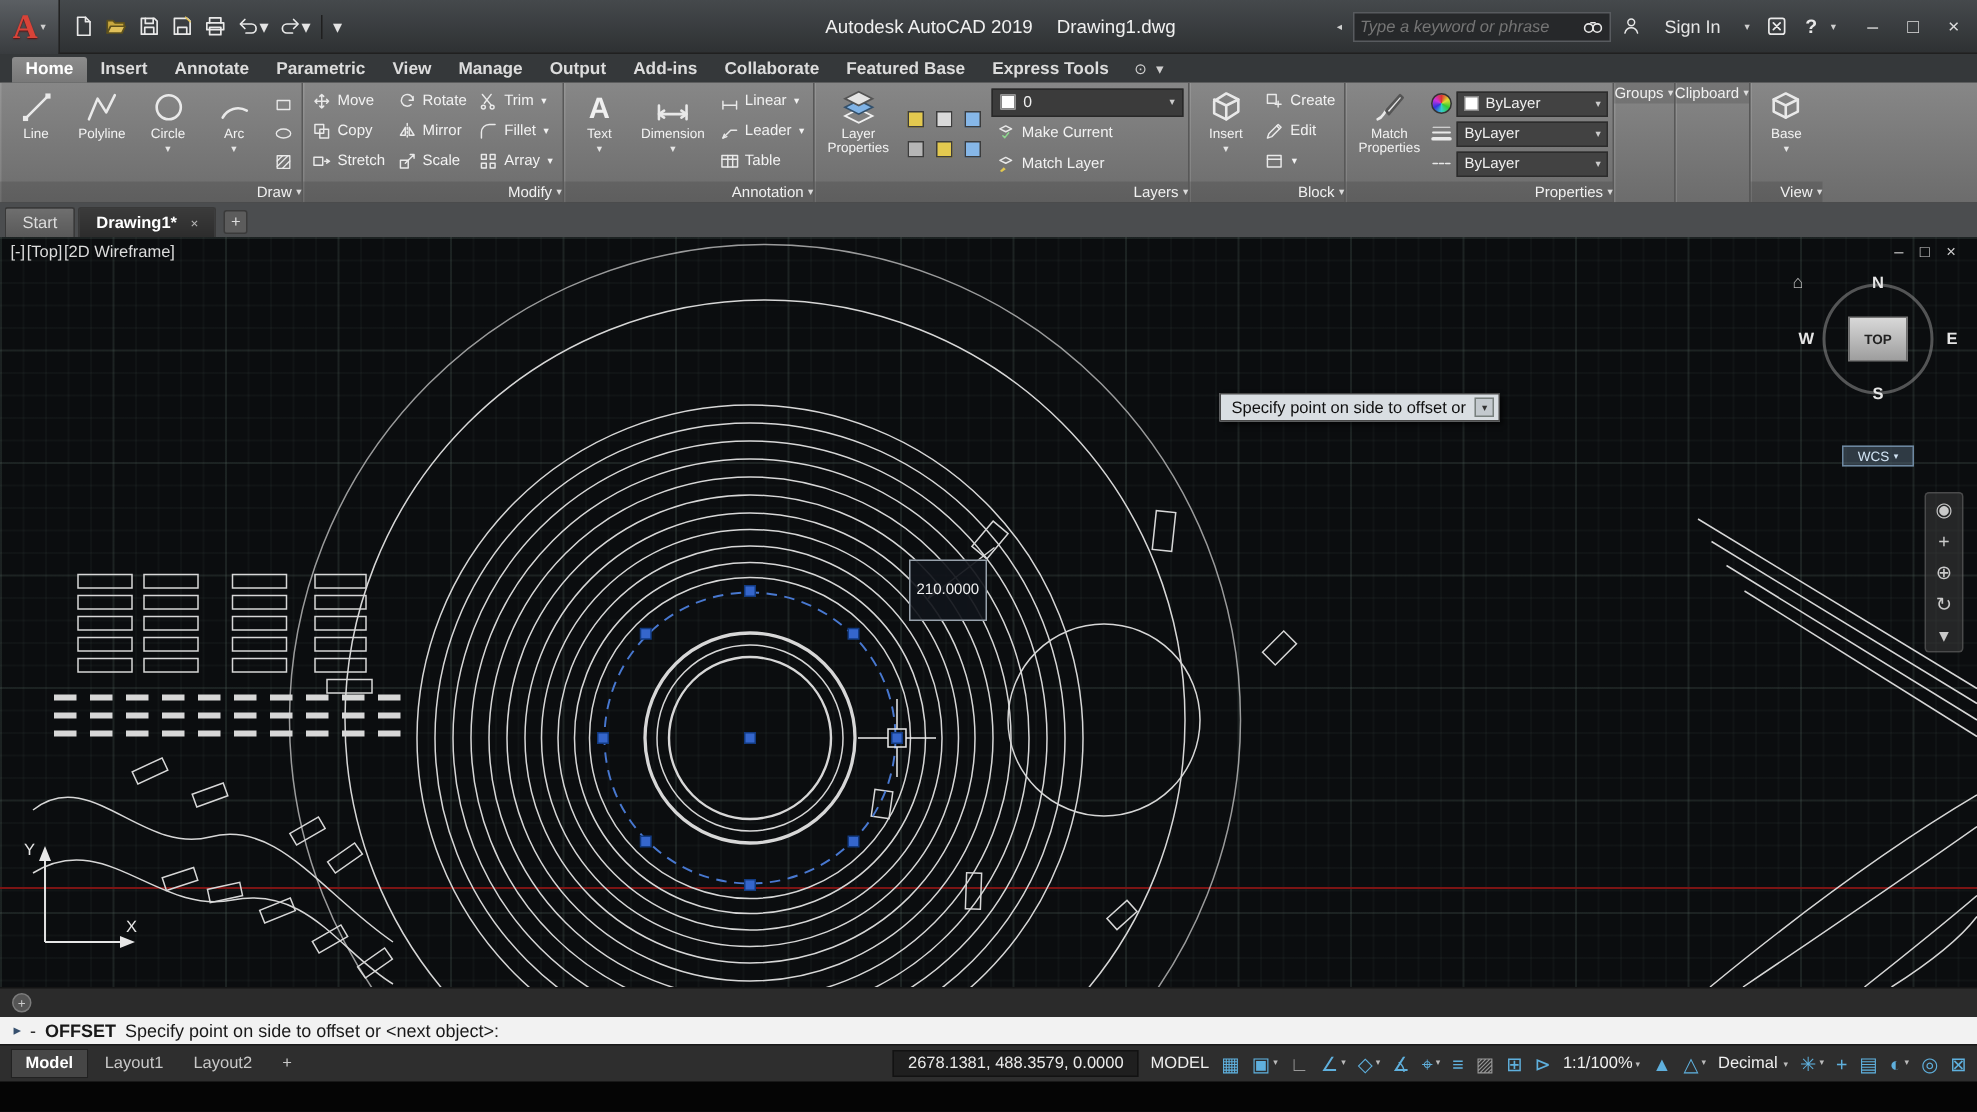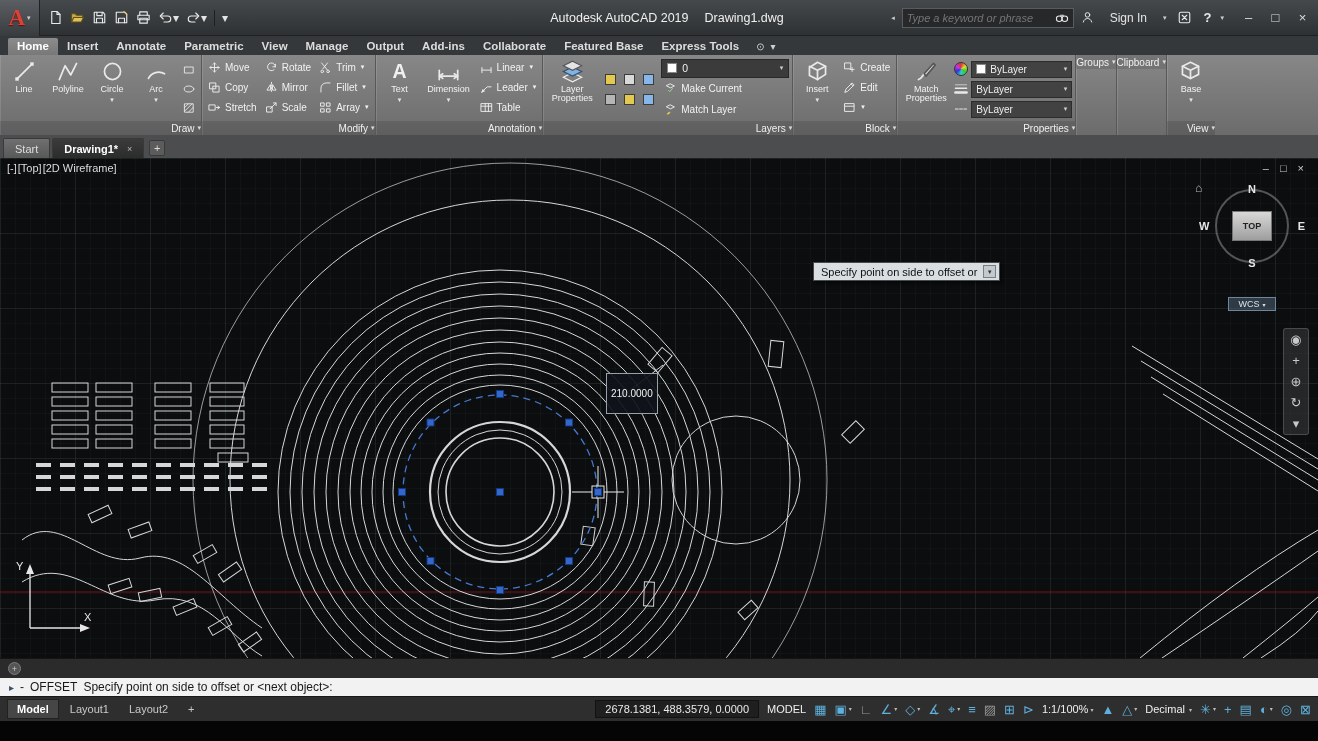--- a/index.html
+++ b/index.html
@@ -91,21 +91,21 @@
 .navbar span{line-height:1;}
 .tooltip{position:absolute;left:813px;top:104px;height:19px;background:#d9dee2;border:1px solid #4a4a4a;box-shadow:2px 2px 3px rgba(0,0,0,.55);display:flex;align-items:center;font-size:11px;color:#101010;padding:0 3px 0 7px;gap:6px;}
 .tbtn{width:13px;height:13px;background:#c3c9ce;border:1px solid #78807e;font-size:7px;display:flex;align-items:center;justify-content:center;color:#333;}
 .dimlabel{position:absolute;left:606px;top:215px;background:rgba(16,20,26,.92);border:1px solid #97a1ab;color:#f2f2f2;font-size:10px;padding:14px 4px;}
 
 
 .cmdh{height:20px;background:#2b2b2b;border-top:1px solid #151515;display:flex;align-items:center;gap:9px;padding-left:8px;color:#e9e9e9;font-size:12px;font-family:"DejaVu Sans Mono",monospace;flex:none;}
 .cmdopt{width:13px;height:13px;border-radius:50%;background:#555;border:1px solid #7c7c7c;display:flex;align-items:center;justify-content:center;font-size:9px;color:#ccc;font-family:"Liberation Sans",sans-serif;}
 .cmdi{height:18px;background:#f2f2f2;display:flex;align-items:center;gap:6px;padding-left:9px;color:#191919;font-size:12px;font-family:"DejaVu Sans Mono",monospace;flex:none;}
 .cmdi .ric{color:#37506e;font-size:10px;}
-.cmdname{font-weight:normal;}
+.cmdname{font-weight:bold;}
 
 
 .statusbar{height:25px;background:#2e2e2e;border-top:1px solid #191919;display:flex;align-items:center;font-size:11px;color:#d8d8d8;padding:0 7px;flex:none;}
 .mtabs{display:flex;align-items:center;gap:2px;}
 .mtab{padding:3px 9px;color:#c9c9c9;}
 .mtab.active{background:#464646;border:1px solid #212121;color:#fff;font-weight:bold;}
 .sb-right{margin-left:auto;display:flex;align-items:center;gap:8px;}
 .coords{background:#1f1f1f;border:1px solid #121212;padding:2px 9px;color:#eaeaea;}
 .sbi{color:#5fb0dd;font-size:13px;display:flex;align-items:center;line-height:1;}
 .sbi.off{color:#989898;}

